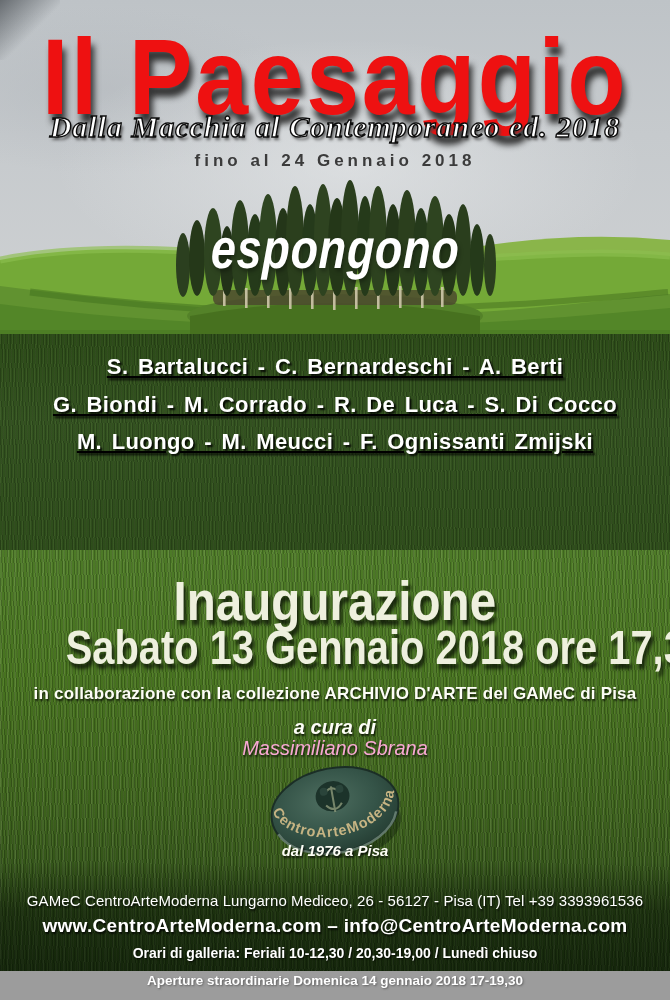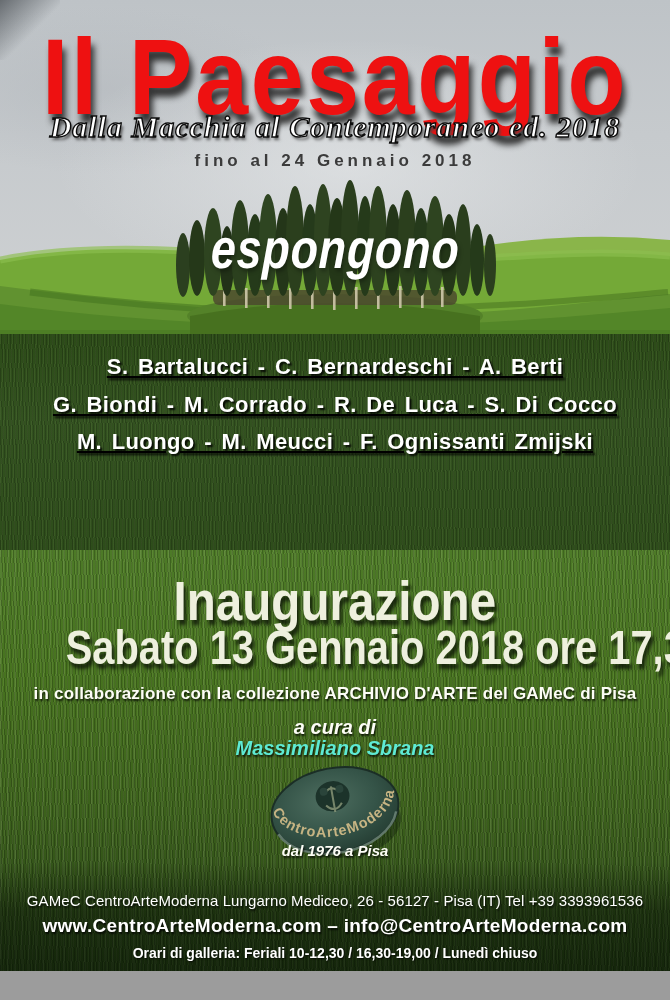--- a/index.html
+++ b/index.html
@@ -66,21 +66,21 @@
   .inaug{top:568px;font-size:56px;font-weight:bold;color:#eef0de;
          text-shadow:3px 5px 4px rgba(15,25,8,.85);}
   .inaug .squeeze{transform:scaleX(.85);}
   .sabato{top:620px;font-size:48px;font-weight:bold;color:#eef0de;
           text-shadow:3px 5px 4px rgba(15,25,8,.85);}
   .sabato .squeeze{transform:scaleX(.83);}
   .collab{top:684px;font-size:17px;font-weight:bold;color:#fdfdf6;letter-spacing:.2px;
           text-shadow:1px 2px 2px rgba(0,0,0,.75);}
   .cura1{top:716px;font-size:20px;font-weight:bold;font-style:italic;color:#fdfdf6;
          text-shadow:1px 2px 2px rgba(0,0,0,.75);}
-  .cura2{top:737px;font-size:20px;font-weight:bold;font-style:italic;color:#5eead4;
+  .cura2{top:737px;font-size:20px;font-weight:normal;font-style:italic;color:#f9a8d4;
          text-shadow:1px 2px 2px rgba(0,0,0,.75);}
   .logo{position:absolute;left:255px;top:762px;width:160px;height:105px;}
   .since{top:842px;font-size:15px;font-weight:bold;font-style:italic;color:#fdfdf6;
          text-shadow:1px 2px 2px rgba(0,0,0,.75);}
   .address{top:892px;font-size:15px;font-weight:normal;color:#fff;letter-spacing:.1px;
            text-shadow:1px 2px 2px rgba(0,0,0,.8);}
   .web{top:915px;font-size:19px;font-weight:bold;color:#fff;letter-spacing:.3px;
        text-shadow:1px 2px 2px rgba(0,0,0,.8);}
   .hours{top:945px;font-size:14px;font-weight:bold;color:#fff;
          text-shadow:1px 1px 2px rgba(0,0,0,.8);}
@@ -203,15 +203,16 @@
       </g>
       <text font-family="Liberation Sans, sans-serif" font-size="14.5" font-weight="bold" fill="#c6b483" letter-spacing="1">
         <textPath href="#arcText" startOffset="50%" text-anchor="middle">CentroArteModerna</textPath>
       </text>
     </g>
   </svg>
   <div class="cline since">dal 1976 a Pisa</div>
 
   <div class="cline address">GAMeC CentroArteModerna  Lungarno Mediceo, 26 - 56127 - Pisa (IT) Tel +39 3393961536</div>
   <div class="cline web">www.CentroArteModerna.com – info@CentroArteModerna.com</div>
-  <div class="cline hours">Orari di galleria:  Feriali  10-12,30 / 16,30-19,00  /  Lunedì chiuso</div>
+  <div class="cline hours">Orari di galleria:  Feriali  10-12,30 / 20,30-19,00  /  Lunedì chiuso</div>
+  <div class="cline special">Aperture straordinarie Domenica 14 gennaio  2018  17-19,30</div>
 
 </div>
 
 </body></html>

